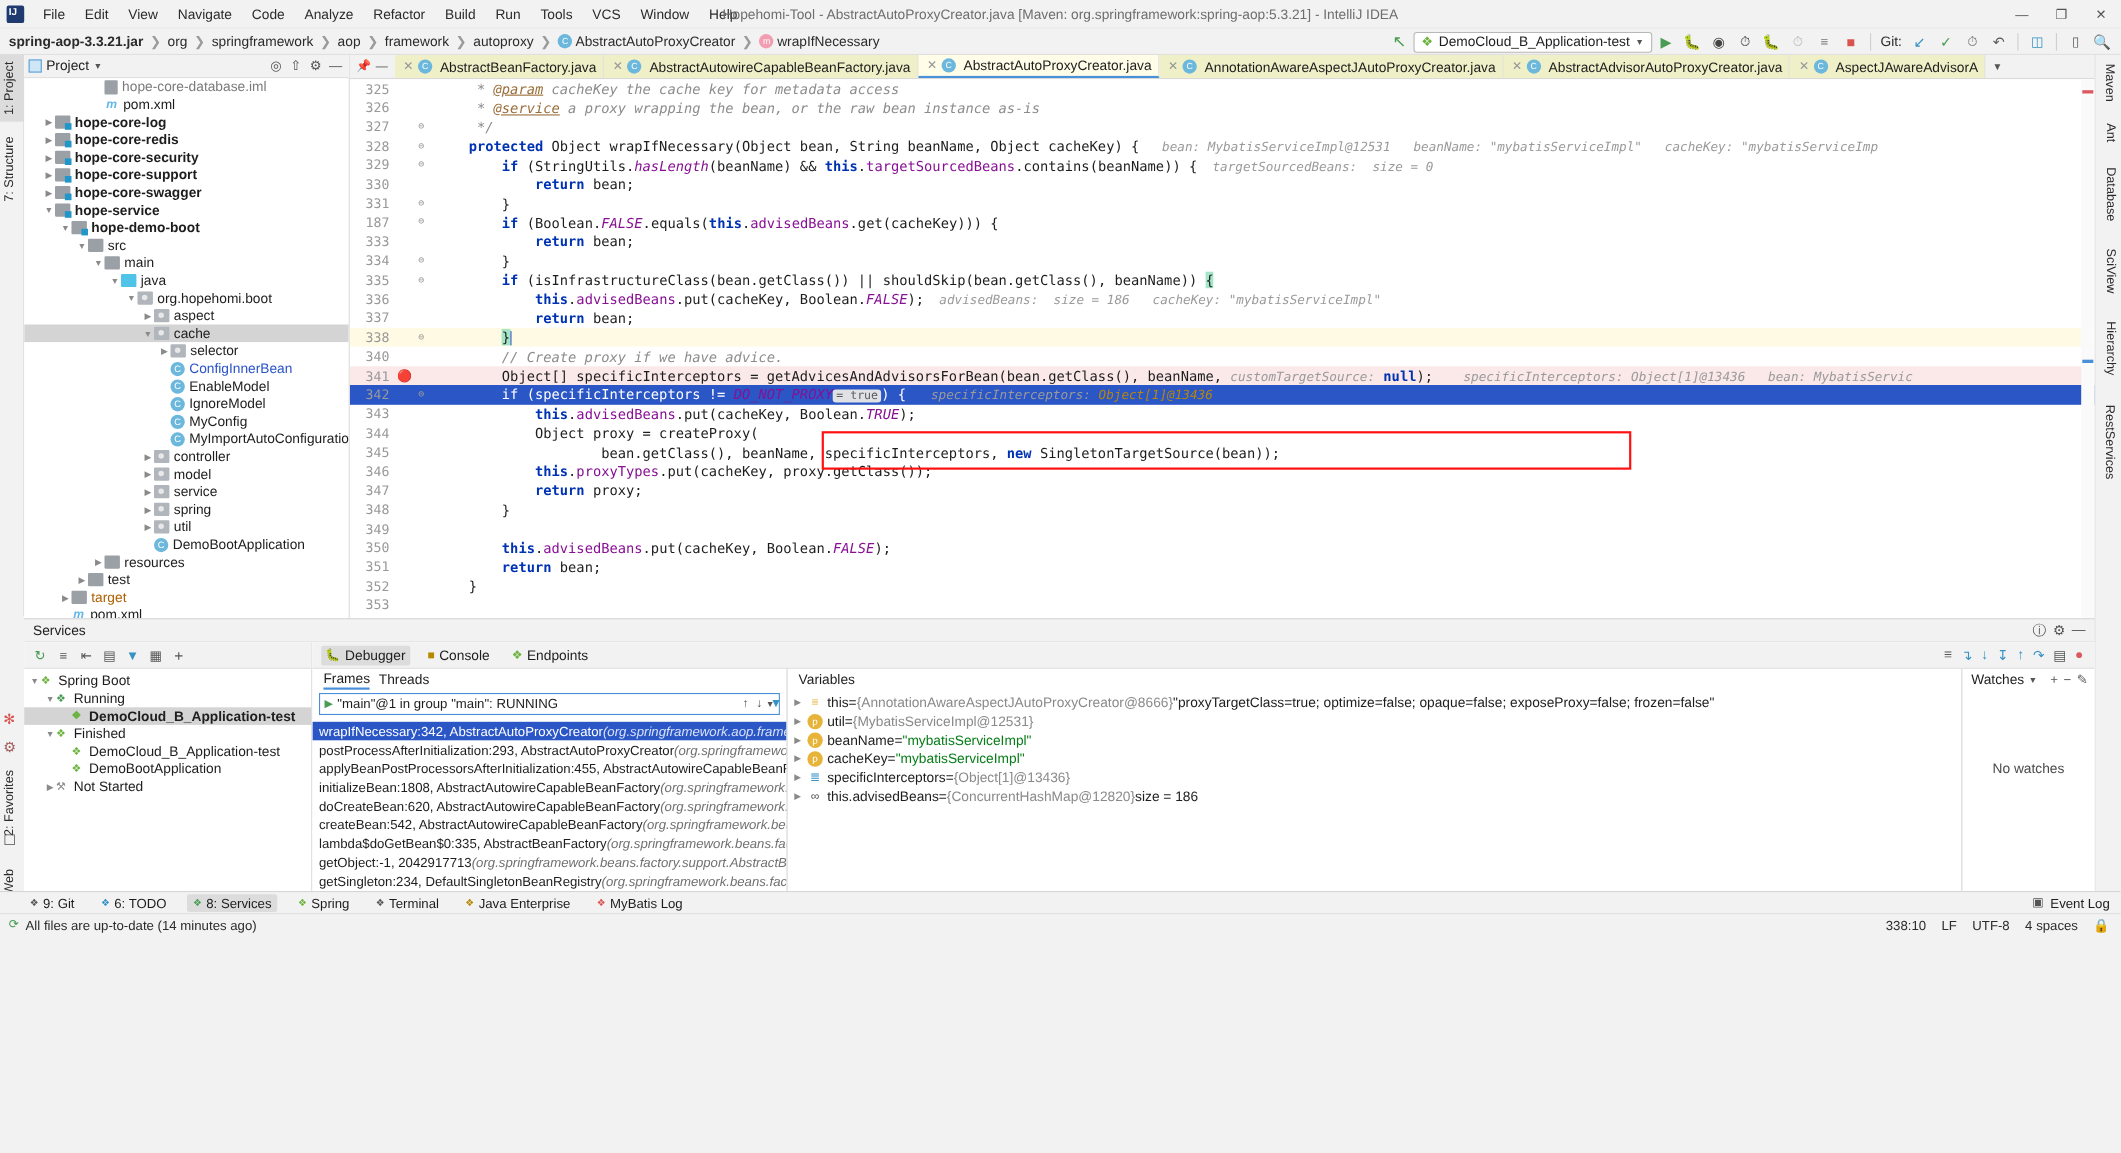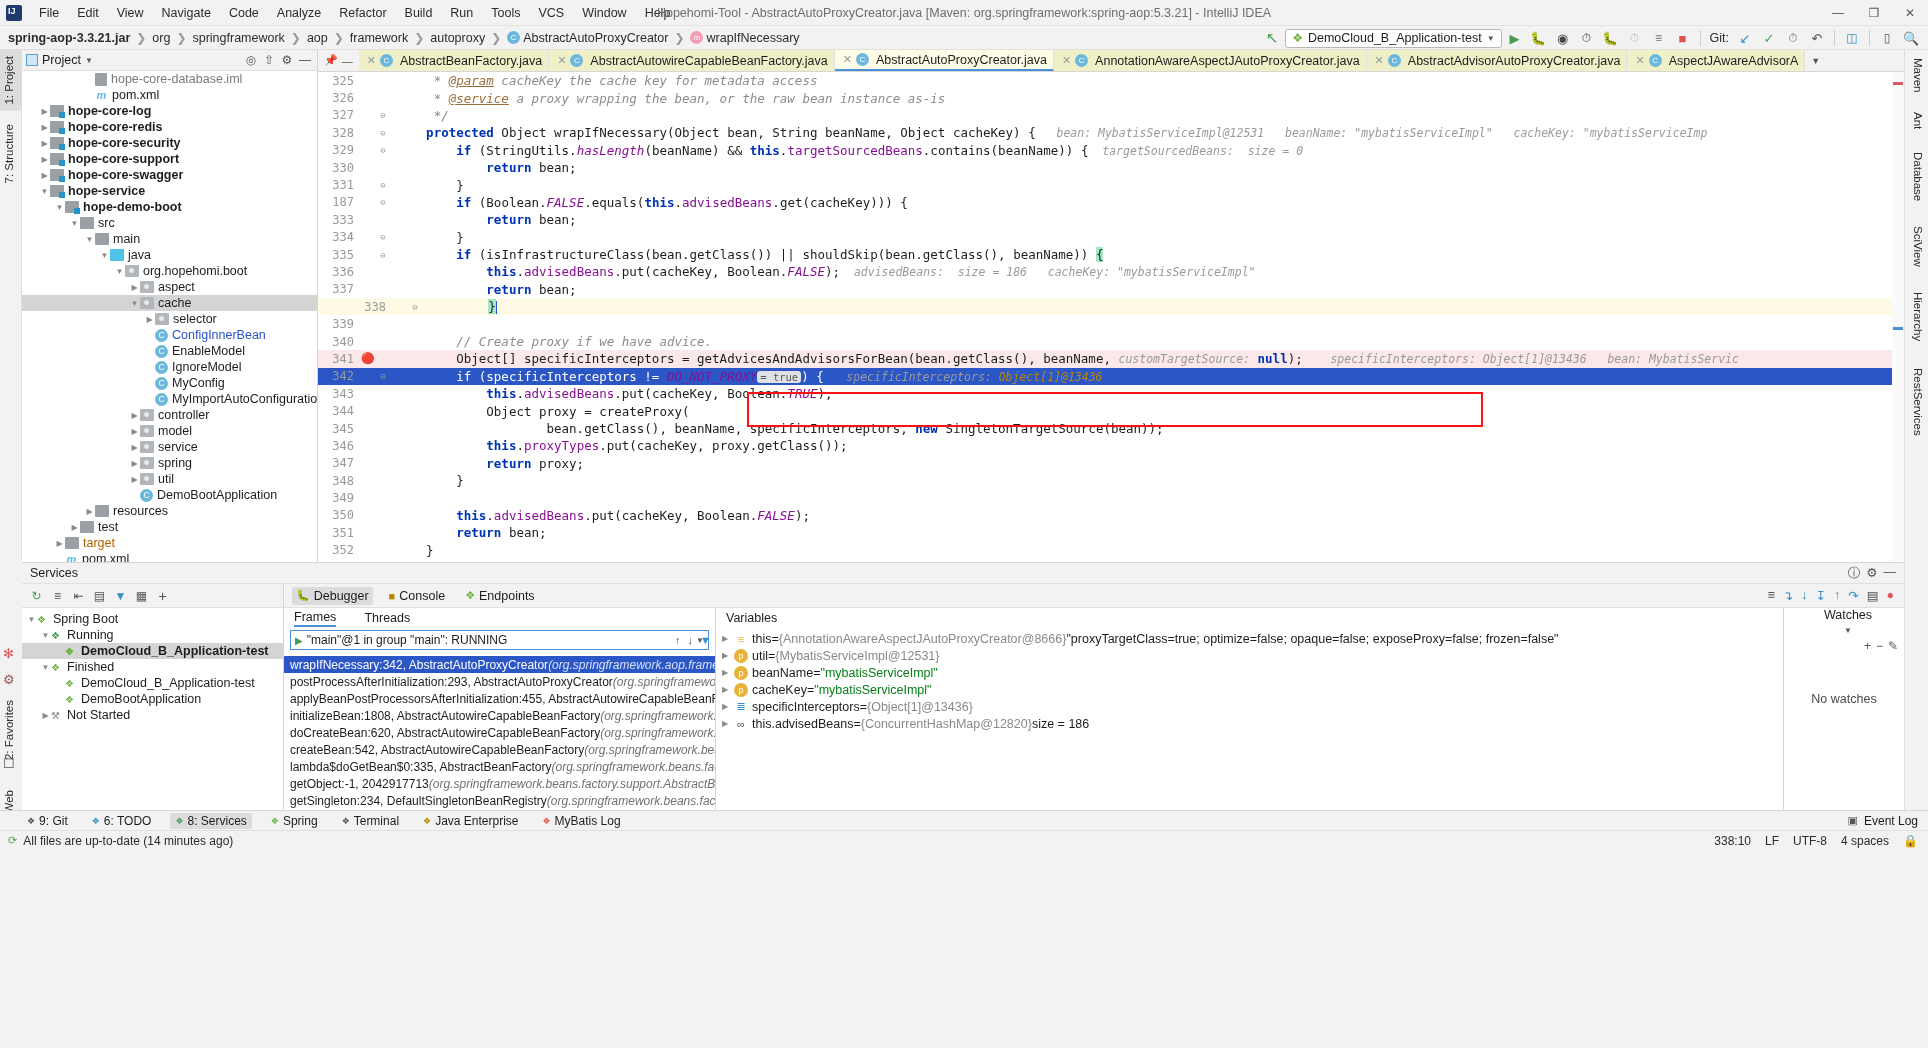--- a/index.html
+++ b/index.html
@@ -128,21 +128,21 @@
     background:#fff;overflow:hidden;
     font-family:"DejaVu Sans Mono","Liberation Mono",monospace;
     font-size:12.5px;
   }
   .codearea{position:absolute;left:0;top:0;right:0;bottom:0;}
   .cline{height:17.4px;display:flex;align-items:center;white-space:pre;}
   .lnum{width:42px;text-align:right;padding-right:6px;color:#999;font-size:12px;flex:0 0 42px;}
   .fold{width:14px;text-align:center;color:#9a9a9a;font-size:9px;flex:0 0 14px;}
   .bpslot{width:16px;flex:0 0 16px;text-align:center;}
   .ctext{padding-left:6px;}
-  .cline.hl-yellow{background:#fffae3;padding-left:32px;}
+  .cline.hl-yellow{background:#fffae3;}
   .cline.hl-exec{background:#2a56c6;color:#fff;}
   .cline.hl-bp{background:#fbe8e8;}
   .kw{color:#0033b3;font-weight:bold;}
   .fld{color:#871094;}
   .cmt{color:#8c8c8c;font-style:italic;}
   .jdoc{color:#8c8c8c;font-style:italic;}
   .jtag{color:#9a6e3a;font-style:italic;text-decoration:underline;}
   .stat{color:#871094;font-style:italic;}
   .hint{color:#9a9a9a;font-style:italic;font-size:11.5px;}
   .hintval{color:#b8860b;font-style:italic;font-size:11.5px;}
@@ -188,21 +188,21 @@
   .dbgtabs{
     height:24px;background:#f2f2f2;border-bottom:1px solid #e0e0e0;
     display:flex;align-items:center;padding-left:8px;gap:12px;font-size:12.5px;
   }
   .dbgtab{display:flex;align-items:center;gap:4px;padding:2px 4px;}
   .dbgtab.active{background:#dcdcdc;border-radius:2px;}
   .dbgtabs .right{margin-left:auto;display:flex;gap:8px;padding-right:10px;color:#555;}
 
   .dbgbody{position:absolute;top:24px;left:0;right:0;bottom:0;display:flex;}
   .framescol{width:432px;border-right:1px solid #d6d6d6;position:relative;}
-  .framestabs{height:20px;display:flex;gap:28px;padding-left:10px;align-items:center;font-size:12.5px;}
+  .framestabs{height:20px;display:flex;gap:8px;padding-left:10px;align-items:center;font-size:12.5px;}
   .threadsel{
     margin:2px 6px 3px 6px;height:20px;border:1px solid #4a90d9;background:#fff;
     display:flex;align-items:center;padding:0 4px;gap:4px;font-size:12px;
   }
   .framelist{position:absolute;top:48px;left:0;right:0;bottom:0;font-size:12px;overflow:hidden;}
   .frow{height:17px;display:flex;align-items:center;white-space:nowrap;padding-left:6px;overflow:hidden;}
   .frow.sel{background:#2a56c6;color:#fff;}
   .fclass{color:#707070;font-style:italic;}
   .frow.sel .fclass{color:#d8e2f7;}
 
@@ -211,21 +211,21 @@
   .varslist{position:absolute;top:22px;left:0;right:0;bottom:0;font-size:12.5px;}
   .vrow{height:17px;display:flex;align-items:center;white-space:nowrap;padding-left:6px;}
   .varrow-arrow{width:12px;color:#8a8a8a;font-size:8px;flex:0 0 12px;}
   .vico{width:14px;height:14px;margin-right:4px;flex:0 0 14px;display:flex;align-items:center;justify-content:center;font-size:9px;color:#fff;border-radius:50%;}
   .vico.p{background:#e8b339;}
   .vname{color:#1d1d1d;}
   .vval{color:#8a8a8a;}
   .vstr{color:#067d17;}
 
   .watchcol{width:120px;position:relative;}
-  .watchhdr{height:20px;display:flex;align-items:center;padding-left:8px;font-size:12.5px;gap:4px;flex-direction:column;}
+  .watchhdr{height:20px;display:flex;align-items:center;padding-left:8px;font-size:12.5px;gap:4px;}
   .watchhdr .ic{margin-left:auto;display:flex;gap:5px;padding-right:6px;color:#555;font-size:12px;}
   .nowatches{padding-top:64px;text-align:center;color:#4a4a4a;font-size:12.5px;}
 
   
   .bottombar{
     position:absolute;left:0;top:810px;width:1928px;height:20px;
     background:#f2f2f2;border-top:1px solid #d6d6d6;
     display:flex;align-items:center;padding-left:22px;gap:14px;font-size:12px;
   }
   .btab{display:flex;align-items:center;gap:4px;padding:1px 5px;}
@@ -565,21 +565,20 @@
         <div class="cline "><span class="lnum">329</span><span class="bpslot"></span><span class="fold">⊖</span><span class="ctext"><span>        </span><span class="kw">if</span><span> (StringUtils.</span><span class="stat">hasLength</span><span>(beanName) &amp;&amp; </span><span class="kw">this</span><span>.</span><span class="fld">targetSourcedBeans</span><span>.contains(beanName)) {</span><span class="hint">  targetSourcedBeans:</span><span class="hint">  size = 0</span></span></div>
         <div class="cline "><span class="lnum">330</span><span class="bpslot"></span><span class="fold"></span><span class="ctext"><span>            </span><span class="kw">return</span><span> bean;</span></span></div>
         <div class="cline "><span class="lnum">331</span><span class="bpslot"></span><span class="fold">⊖</span><span class="ctext"><span>        }</span></span></div>
         <div class="cline "><span class="lnum">187</span><span class="bpslot"></span><span class="fold">⊖</span><span class="ctext"><span>        </span><span class="kw">if</span><span> (Boolean.</span><span class="stat">FALSE</span><span>.equals(</span><span class="kw">this</span><span>.</span><span class="fld">advisedBeans</span><span>.get(cacheKey))) {</span></span></div>
         <div class="cline "><span class="lnum">333</span><span class="bpslot"></span><span class="fold"></span><span class="ctext"><span>            </span><span class="kw">return</span><span> bean;</span></span></div>
         <div class="cline "><span class="lnum">334</span><span class="bpslot"></span><span class="fold">⊖</span><span class="ctext"><span>        }</span></span></div>
         <div class="cline "><span class="lnum">335</span><span class="bpslot"></span><span class="fold">⊖</span><span class="ctext"><span>        </span><span class="kw">if</span><span> (isInfrastructureClass(bean.getClass()) || shouldSkip(bean.getClass(), beanName)) </span><span class="sel-brace">{</span></span></div>
         <div class="cline "><span class="lnum">336</span><span class="bpslot"></span><span class="fold"></span><span class="ctext"><span>            </span><span class="kw">this</span><span>.</span><span class="fld">advisedBeans</span><span>.put(cacheKey, Boolean.</span><span class="stat">FALSE</span><span>);</span><span class="hint">  advisedBeans:  size = 186   cacheKey: "mybatisServiceImpl"</span></span></div>
         <div class="cline "><span class="lnum">337</span><span class="bpslot"></span><span class="fold"></span><span class="ctext"><span>            </span><span class="kw">return</span><span> bean;</span></span></div>
         <div class="cline hl-yellow"><span class="lnum">338</span><span class="bpslot"></span><span class="fold">⊖</span><span class="ctext"><span>        </span><span class="sel-brace">}</span><span class="caret"></span></span></div>
-        <div class="cline "><span class="lnum">339</span><span class="bpslot"></span><span class="fold"></span><span class="ctext"><span></span></span></div>
         <div class="cline "><span class="lnum">340</span><span class="bpslot"></span><span class="fold"></span><span class="ctext"><span class="cmt">        // Create proxy if we have advice.</span></span></div>
         <div class="cline hl-bp"><span class="lnum">341</span><span class="bpslot" style="font-size: 9px;"><span class="bpicon">🔴</span></span><span class="fold"></span><span class="ctext"><span>        Object[] specificInterceptors = getAdvicesAndAdvisorsForBean(bean.getClass(), beanName, </span><span class="hint">customTargetSource:</span><span> </span><span class="kw">null</span><span>);</span><span class="hint">    specificInterceptors: Object[1]@13436</span><span class="hint">   bean: MybatisServic</span></span></div>
         <div class="cline hl-exec"><span class="lnum">342</span><span class="bpslot"></span><span class="fold">⊖</span><span class="ctext"><span>        if (specificInterceptors != </span><span class="stat">DO_NOT_PROXY</span><span class="inlay">= true</span><span>) {   </span><span class="hint">specificInterceptors: </span><span class="hintval">Object[1]@13436</span></span></div>
         <div class="cline "><span class="lnum">343</span><span class="bpslot"></span><span class="fold"></span><span class="ctext"><span>            </span><span class="kw">this</span><span>.</span><span class="fld">advisedBeans</span><span>.put(cacheKey, Boolean.</span><span class="stat">TRUE</span><span>);</span></span></div>
         <div class="cline "><span class="lnum">344</span><span class="bpslot"></span><span class="fold"></span><span class="ctext"><span>            Object proxy = createProxy(</span></span></div>
         <div class="cline "><span class="lnum">345</span><span class="bpslot"></span><span class="fold"></span><span class="ctext"><span>                    bean.getClass(), beanName, specificInterceptors, </span><span class="kw">new</span><span> SingletonTargetSource(bean));</span></span></div>
         <div class="cline "><span class="lnum">346</span><span class="bpslot"></span><span class="fold"></span><span class="ctext"><span>            </span><span class="kw">this</span><span>.</span><span class="fld">proxyTypes</span><span>.put(cacheKey, proxy.getClass());</span></span></div>
         <div class="cline "><span class="lnum">347</span><span class="bpslot"></span><span class="fold"></span><span class="ctext"><span>            </span><span class="kw">return</span><span> proxy;</span></span></div>
         <div class="cline "><span class="lnum">348</span><span class="bpslot"></span><span class="fold"></span><span class="ctext"><span>        }</span></span></div>
         <div class="cline "><span class="lnum">349</span><span class="bpslot"></span><span class="fold"></span><span class="ctext"><span></span></span></div>

